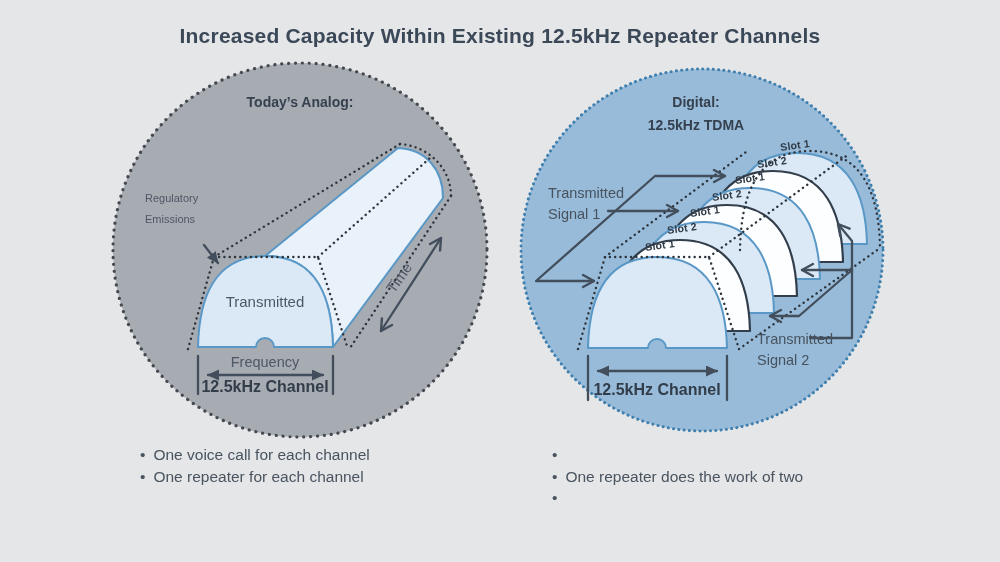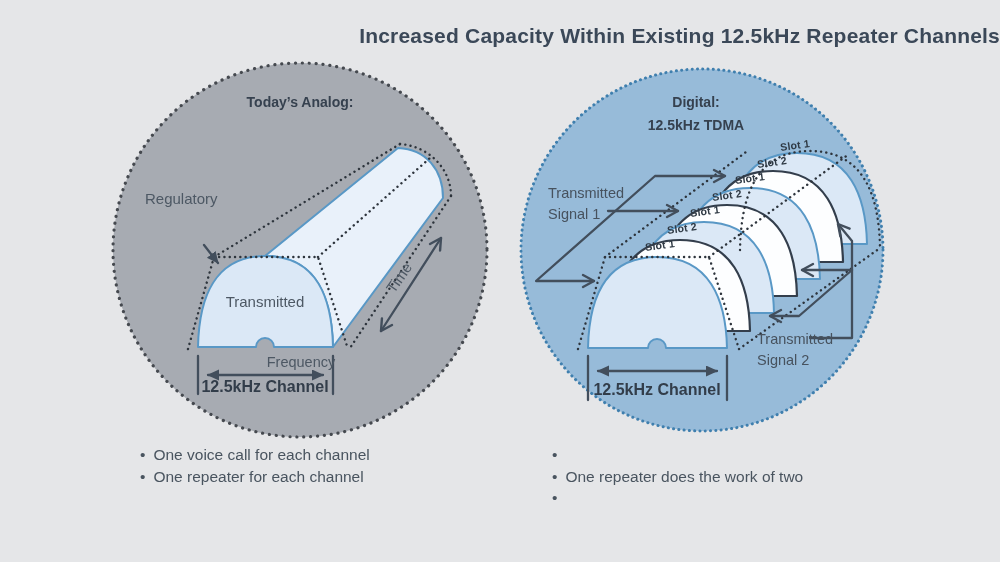--- a/index.html
+++ b/index.html
@@ -1,27 +1,27 @@
 <!DOCTYPE html>
 <html><head>
 <meta charset="utf-8">
 <style>
   html,body{margin:0;padding:0;background:#e5e6e8;}
   .stage{position:relative;width:1000px;height:562px;background:#e5e6e8;overflow:hidden;
          font-family:"Liberation Sans",sans-serif;}
   .stage svg{position:absolute;left:0;top:0;}
   .txt{position:absolute;color:#4d5864;}
-  .page-title{left:0;top:24px;width:1000px;text-align:right;font-size:21px;font-weight:bold;
+  .page-title{left:0;top:24px;width:1000px;text-align:center;font-size:21px;font-weight:bold;
               color:#3b4858;letter-spacing:.2px;}
   .circle-heading{text-align:center;font-size:14px;font-weight:bold;color:#36414f;line-height:22.5px;}
   .heading-left{left:150px;top:91px;width:300px;}
   .heading-right{left:546px;top:91px;width:300px;}
-  .mask-label{left:145px;top:188px;width:120px;font-size:15px;line-height:21px;color:#4d5864;}
+  .mask-label{left:145px;top:188px;width:120px;font-size:11px;line-height:21px;color:#4d5864;}
   .tsignal-label{left:200px;top:292px;width:130px;text-align:center;font-size:15px;line-height:20px;color:#4d5864;}
-  .freq-label{left:200px;top:354px;width:130px;text-align:center;font-size:14.5px;color:#4d5864;padding-left:36px;}
+  .freq-label{left:200px;top:354px;width:130px;text-align:center;font-size:14.5px;color:#4d5864;}
   .chan-label{font-size:16px;font-weight:bold;color:#323d4a;text-align:center;}
   .chan-left{left:185px;top:378px;width:160px;}
   .chan-right{left:577px;top:381px;width:160px;}
   .time-label{left:369px;top:269px;width:60px;text-align:center;font-size:15px;color:#4d5864;
               transform:rotate(-55deg);}
   .sig-label{font-size:14.5px;line-height:21px;color:#47525e;}
   .sig1{left:548px;top:183px;width:110px;}
   .sig2{left:757px;top:329px;width:110px;}
   .slot{position:absolute;width:46px;text-align:center;font-size:10.5px;font-weight:bold;
         color:#2e3944;transform:rotate(-8deg);letter-spacing:.2px;}
@@ -115,20 +115,21 @@
   </svg>
 
   <div class="txt page-title">Increased Capacity Within Existing 12.5kHz Repeater Channels</div>
 
   <div class="txt circle-heading heading-left">
     <div>Today’s Analog:</div>
   </div>
 
   <div class="txt mask-label">
     <div>Regulatory</div>
+    <div>Emissions</div>
   </div>
 
   <div class="txt tsignal-label">
     <div>Transmitted</div>
   </div>
 
   <div class="txt freq-label">Frequency</div>
   <div class="txt chan-label chan-left">12.5kHz Channel</div>
   <div class="txt time-label">Time</div>
 

